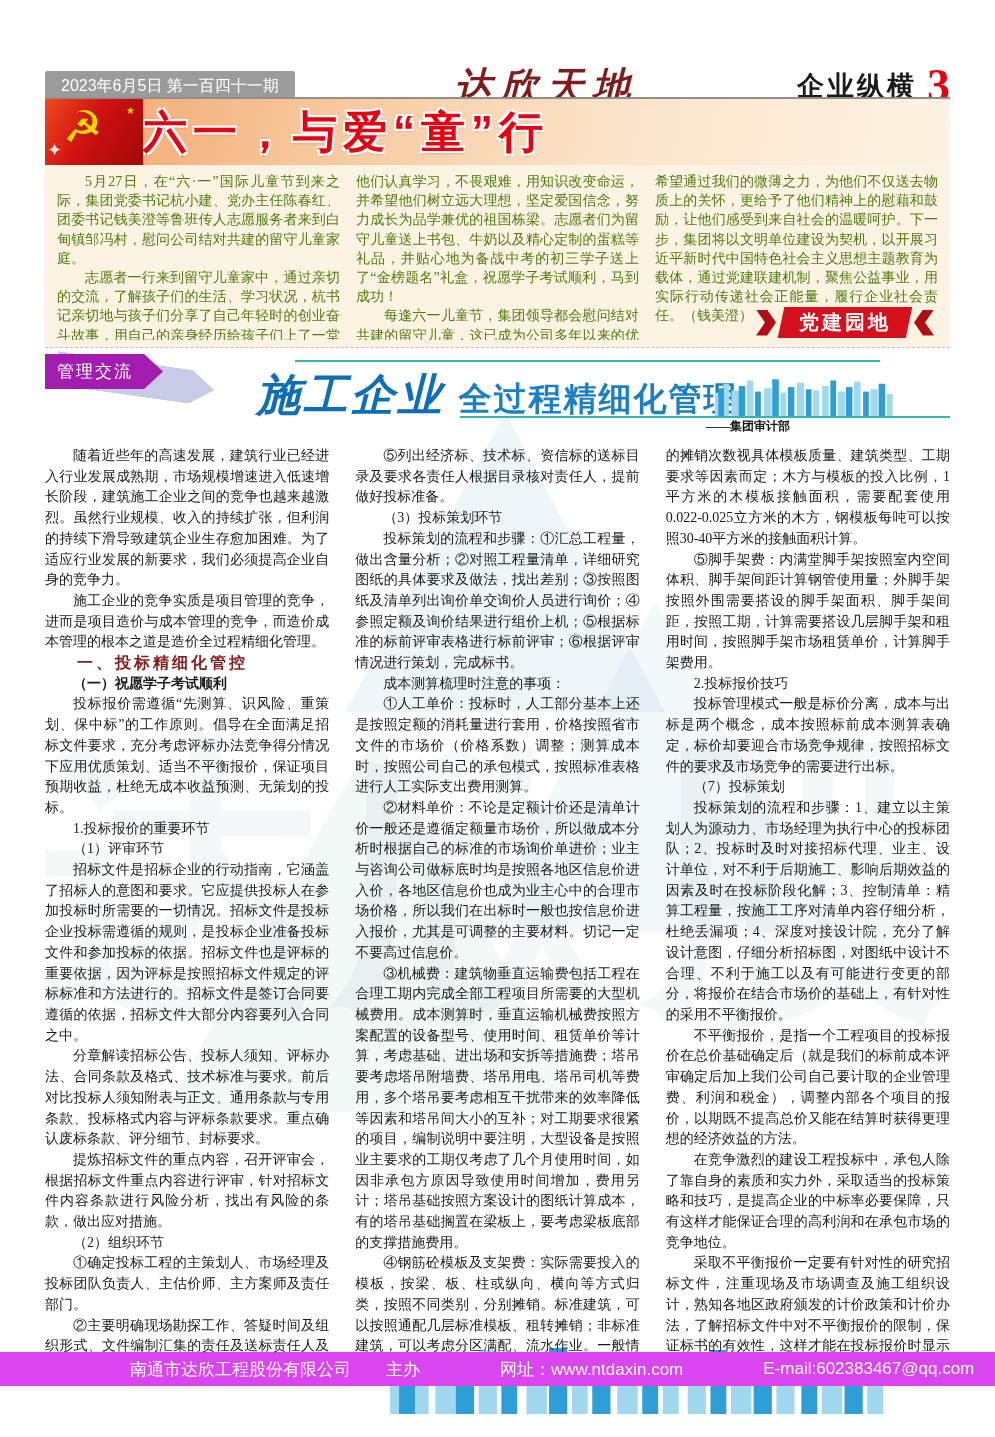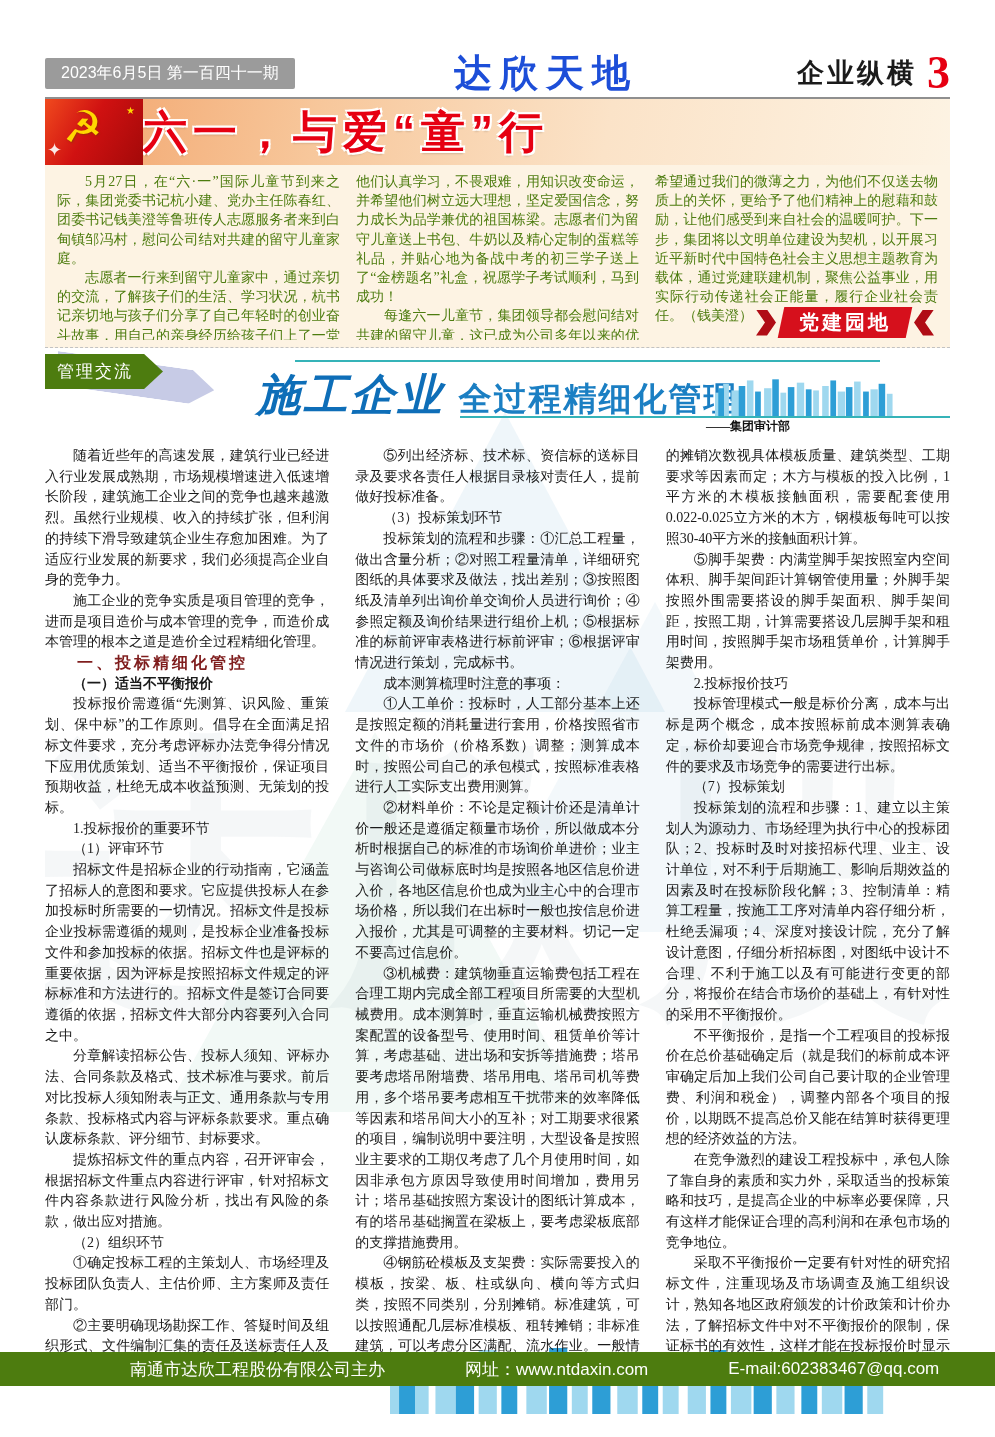--- a/index.html
+++ b/index.html
@@ -1,22 +1,22 @@
 <!DOCTYPE html>
 <html><head>
 <meta charset="utf-8">
 <style>
   html,body{margin:0;padding:0;background:#e8e8e8;}
   .page{position:relative;width:995px;height:1437px;background:#ffffff;margin:0 auto;
         overflow:hidden;font-family:"Liberation Serif",serif;color:#1a1a1a;}
   
-  .mast-row{position:absolute;left:45px;right:45px;top:52px;height:42px;display:flex;align-items:center;gap:24px;}
+  .mast-row{position:absolute;left:45px;right:45px;top:65px;height:42px;display:flex;align-items:center;gap:24px;}
   .date-badge{background:#9b9b9b;color:#fff;font-family:"Liberation Sans",sans-serif;
               font-size:16px;padding:5px 16px;border-radius:2px;white-space:nowrap;}
-  .masthead{flex:1;text-align:center;color:#1d4ed8;font-weight:bold;
+  .masthead{flex:1;text-align:center;color:#7f1d1d;font-weight:bold;font-style:italic;
             font-size:38px;letter-spacing:8px;}
   .section-wrap{display:flex;align-items:center;}
   .section-name{font-weight:bold;font-size:27px;letter-spacing:3px;}
   .page-num{color:#e60012;font-size:46px;font-weight:bold;margin-left:10px;line-height:1;}
   
   .article1{position:absolute;left:45px;right:45px;top:97px;height:248px;background:#fdf3e3;
             border-top:2px solid #8f8f8f;border-bottom:1px dashed #c2c2c2;overflow:hidden;}
   .banner{position:relative;height:66px;background:linear-gradient(100deg,#f2a269 0%,#f7c79b 30%,#fbe3c8 62%,#fdf3e3 100%);display:flex;align-items:center;}
   .flag{position:relative;width:98px;height:100%;flex:0 0 auto;
         background:linear-gradient(120deg,#f04a1e 0%,#d01111 45%,#a30909 100%);overflow:hidden;}
@@ -42,21 +42,21 @@
            clip-path:polygon(0 0,55% 0,100% 50%,55% 100%,0 100%,45% 50%);}
   .pj-chev.r{transform:scaleX(-1);}
   .pj-body{background:#d6101c;color:#fff;font-weight:bold;font-size:20px;letter-spacing:3px;
            padding:2px 18px;transform:skewX(-12deg);font-family:"Liberation Sans",sans-serif;}
   .pj-body>span{display:inline-block;transform:skewX(12deg);}
   
   .article2{position:absolute;left:45px;right:45px;top:352px;height:1000px;}
   .a2-header{position:relative;height:92px;}
   .tag-echo{position:absolute;left:10px;top:10px;width:160px;height:34px;background:#c7cbe6;
             clip-path:polygon(0 0,85% 0,100% 50%,85% 100%,0 100%);transform:rotate(8deg);}
-  .tag{position:absolute;left:0;top:2px;background:#4d7c0f;color:#fff;font-size:17px;
+  .tag{position:absolute;left:0;top:2px;background:#a21caf;color:#fff;font-size:17px;
        font-family:"Liberation Sans",sans-serif;padding:6px 30px 6px 12px;letter-spacing:2px;
        clip-path:polygon(0 0,84% 0,100% 50%,84% 100%,0 100%);}
   .line-top{position:absolute;left:250px;right:70px;top:8px;height:2px;background:#35b3b8;}
   .line-bottom{position:absolute;left:415px;right:0;top:64px;height:2px;background:#35b3b8;}
   .titles{position:absolute;left:0;right:0;top:14px;text-align:center;white-space:nowrap;}
   .t-main{color:#0e6eb8;font-weight:900;font-style:italic;font-size:44px;letter-spacing:3px;
           font-family:"Liberation Sans",sans-serif;}
   .t-sub{color:#1b7fc3;font-weight:bold;font-size:33px;letter-spacing:2px;margin-left:10px;}
   .skyline-small{position:absolute;right:55px;top:24px;width:180px;height:40px;}
   .byline{position:absolute;right:160px;top:66px;font-size:12px;font-weight:bold;color:#111;}
@@ -69,24 +69,24 @@
   .wm .tri1{position:absolute;left:300px;top:60px;width:320px;height:300px;background:rgba(140,190,220,.14);
             clip-path:polygon(50% 0,0 100%,100% 100%);}
   .wm .tri2{position:absolute;left:120px;top:380px;width:420px;height:380px;background:rgba(150,205,180,.12);
             clip-path:polygon(50% 0,0 100%,100% 100%);}
   .wm .tri3{position:absolute;left:430px;top:250px;width:360px;height:330px;background:rgba(140,190,220,.10);
             clip-path:polygon(50% 0,0 100%,100% 100%);}
   .wm .chars{position:absolute;left:-20px;top:330px;font-size:300px;font-weight:bold;
              color:rgba(110,140,160,.07);letter-spacing:10px;white-space:nowrap;}
   .skyline-bottom{position:absolute;left:345px;bottom:-62px;width:500px;height:72px;z-index:0;}
   
-  .footer{position:absolute;left:0;right:0;top:1352px;height:34px;background:#4d7c0f;color:#fff;
+  .footer{position:absolute;left:0;right:0;top:1352px;height:34px;background:#d946ef;color:#fff;
           display:flex;align-items:center;font-family:"Liberation Sans",sans-serif;font-size:17px;}
   .footer .f-company{margin-left:130px;}
-  .footer .f-role{}
+  .footer .f-role{margin-left:35px;}
   .footer .f-web{margin-left:80px;}
   .footer .f-mail{margin-left:80px;}
 </style>
 </head>
 <body>
 
 <div class="page">
 
   <div class="mast-row">
     <div class="date-badge">2023年6月5日  第一百四十一期</div>
@@ -173,21 +173,21 @@
       </svg>
       <div class="line-bottom"></div>
       <div class="byline">——集团审计部</div>
     </div>
 
     <div class="a2-cols">
       <div>
           <p class="p">随着近些年的高速发展，建筑行业已经进入行业发展成熟期，市场规模增速进入低速增长阶段，建筑施工企业之间的竞争也越来越激烈。虽然行业规模、收入的持续扩张，但利润的持续下滑导致建筑企业生存愈加困难。为了适应行业发展的新要求，我们必须提高企业自身的竞争力。</p>
           <p class="p">施工企业的竞争实质是项目管理的竞争，进而是项目造价与成本管理的竞争，而造价成本管理的根本之道是造价全过程精细化管理。</p>
           <p class="h-blue">一、投标精细化管控</p>
-          <p class="h-bold">（一）适当不平衡报价</p>
+          <p class="h-bold">（一）祝愿学子考试顺利</p>
           <p class="p">投标报价需遵循“先测算、识风险、重策划、保中标”的工作原则。倡导在全面满足招标文件要求，充分考虑评标办法竞争得分情况下应用优质策划、适当不平衡报价，保证项目预期收益，杜绝无成本收益预测、无策划的投标。</p>
           <p class="p">1.投标报价的重要环节</p>
           <p class="p">（1）评审环节</p>
           <p class="p">招标文件是招标企业的行动指南，它涵盖了招标人的意图和要求。它应提供投标人在参加投标时所需要的一切情况。招标文件是投标企业投标需遵循的规则，是投标企业准备投标文件和参加投标的依据。招标文件也是评标的重要依据，因为评标是按照招标文件规定的评标标准和方法进行的。招标文件是签订合同要遵循的依据，招标文件大部分内容要列入合同之中。</p>
           <p class="p">分章解读招标公告、投标人须知、评标办法、合同条款及格式、技术标准与要求。前后对比投标人须知附表与正文、通用条款与专用条款、投标格式内容与评标条款要求。重点确认废标条款、评分细节、封标要求。</p>
           <p class="p">提炼招标文件的重点内容，召开评审会，根据招标文件重点内容进行评审，针对招标文件内容条款进行风险分析，找出有风险的条款，做出应对措施。</p>
           <p class="p">（2）组织环节</p>
           <p class="p">①确定投标工程的主策划人、市场经理及投标团队负责人、主估价师、主方案师及责任部门。</p>
           <p class="p">②主要明确现场勘探工作、答疑时间及组织形式、文件编制汇集的责任及送标责任人及时间。</p>
         </div>

